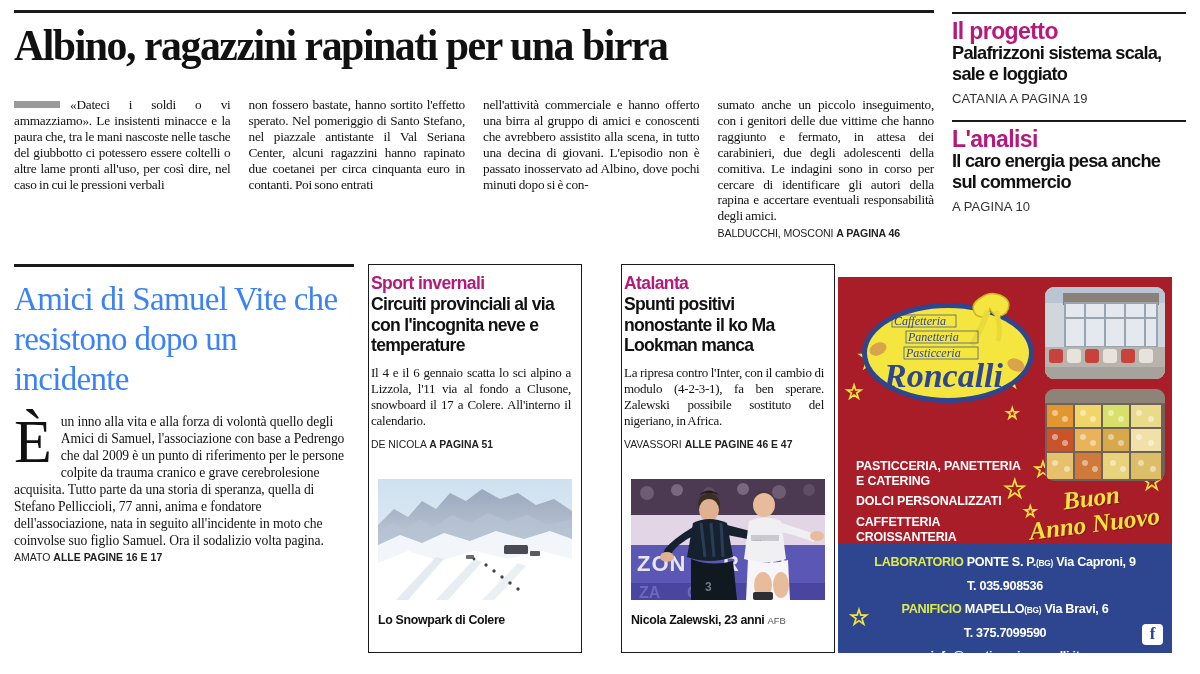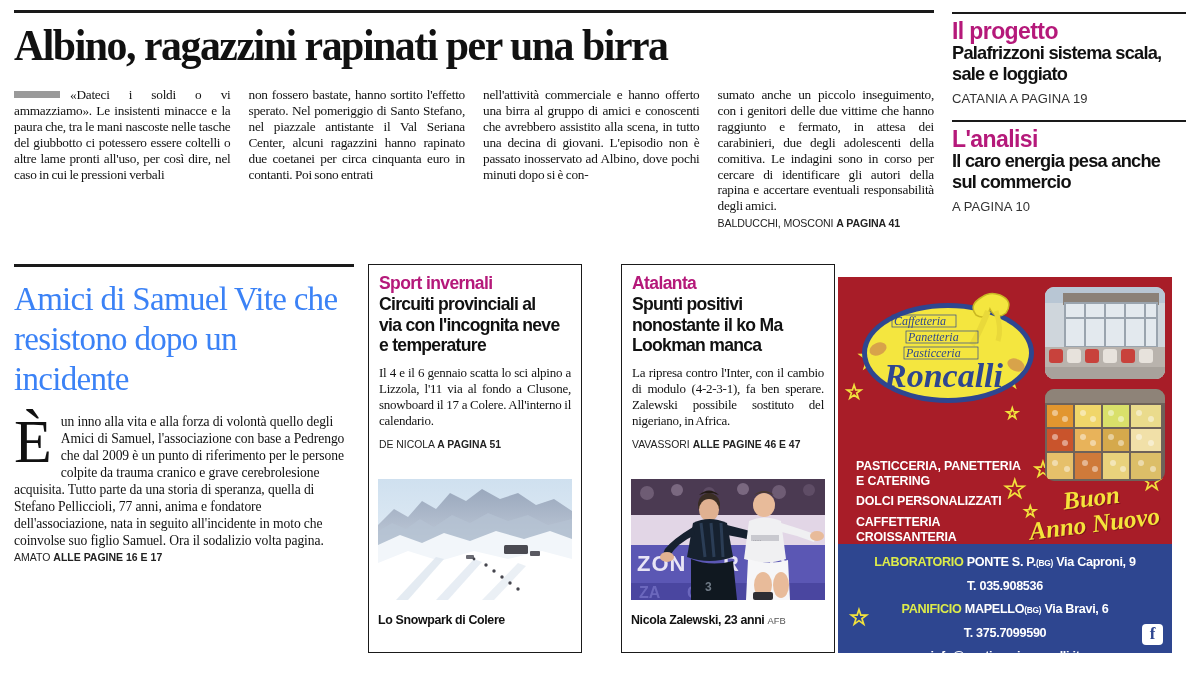--- a/index.html
+++ b/index.html
@@ -23,21 +23,21 @@
     font-size: 45px;
     line-height: 46px;
     letter-spacing: -1.6px;
     color: #111111;
     transform: scaleX(0.93);
     transform-origin: left center;
     white-space: nowrap;
   }
 
   .top-cols {
-    position: absolute; left: 14px; top: 87px; width: 920px;
+    position: absolute; left: 14px; top: 97px; width: 920px;
     display: flex; gap: 18px;
   }
   .tcol { width: 222px; }
   .tcol p {
     font-family: "Liberation Serif", serif;
     font-size: 13.3px;
     line-height: 15.9px;
     text-align: justify;
     color: #111;
     letter-spacing: -0.25px;
@@ -105,21 +105,21 @@
   }
   .feature-credit {
     font-family: "Liberation Sans", sans-serif;
     font-size: 10.5px; margin-top: 2px; color: #222; clear: both;
   }
   .feature-credit b { font-weight: bold; }
 
   
   .brief {
     position: absolute; top: 264px; width: 214px; height: 389px;
-    border: 1.6px solid #1a1a1a; padding: 9px 10px 0 10px;
+    border: 1.6px solid #1a1a1a; padding: 9px 10px 0 2px;
   }
   .brief-sport { left: 368px; }
   .brief-atalanta { left: 621px; }
   .brief-kicker {
     font-family: "Liberation Sans", sans-serif;
     font-weight: bold; font-size: 17.5px; line-height: 19px;
     letter-spacing: -0.6px;
   }
   .brief-title {
     font-family: "Liberation Sans", sans-serif;
@@ -236,21 +236,21 @@
     <div class="tcol">
       <p>non fossero bastate, hanno sortito l'effetto sperato. Nel pomeriggio di Santo Stefano, nel piazzale antistante il Val Seriana Center, alcuni ragazzini hanno rapinato due coetanei per circa cinquanta euro in contanti. Poi sono entrati</p>
     </div>
     <div class="tcol">
       <p>nell'attività commerciale e hanno offerto una birra al gruppo di amici e conoscenti che avrebbero assistito alla scena, in tutto una decina di giovani. L'episodio non è passato inosservato ad Albino, dove pochi minuti dopo si è con-</p>
     </div>
     <div class="tcol">
       <p>sumato anche un piccolo inseguimento, con i genitori delle due vittime che hanno raggiunto e fermato, in attesa dei carabinieri, due degli adolescenti della comitiva. Le indagini sono in corso per cercare di identificare gli autori della rapina e accertare eventuali responsabilità degli amici.</p>
       <div class="credit-line">
         <span>BALDUCCHI, MOSCONI</span>
-        <b>A PAGINA 41</b>
+        <b>A PAGINA 46</b>
       </div>
     </div>
   </div>
 
   <div class="rail">
     <div class="rail-cut">FERRARI A PAGINA 55</div>
 
     <div class="rail-hr"></div>
     <div>
       <div class="kicker" style="color:#b5197a">Il progetto</div>

